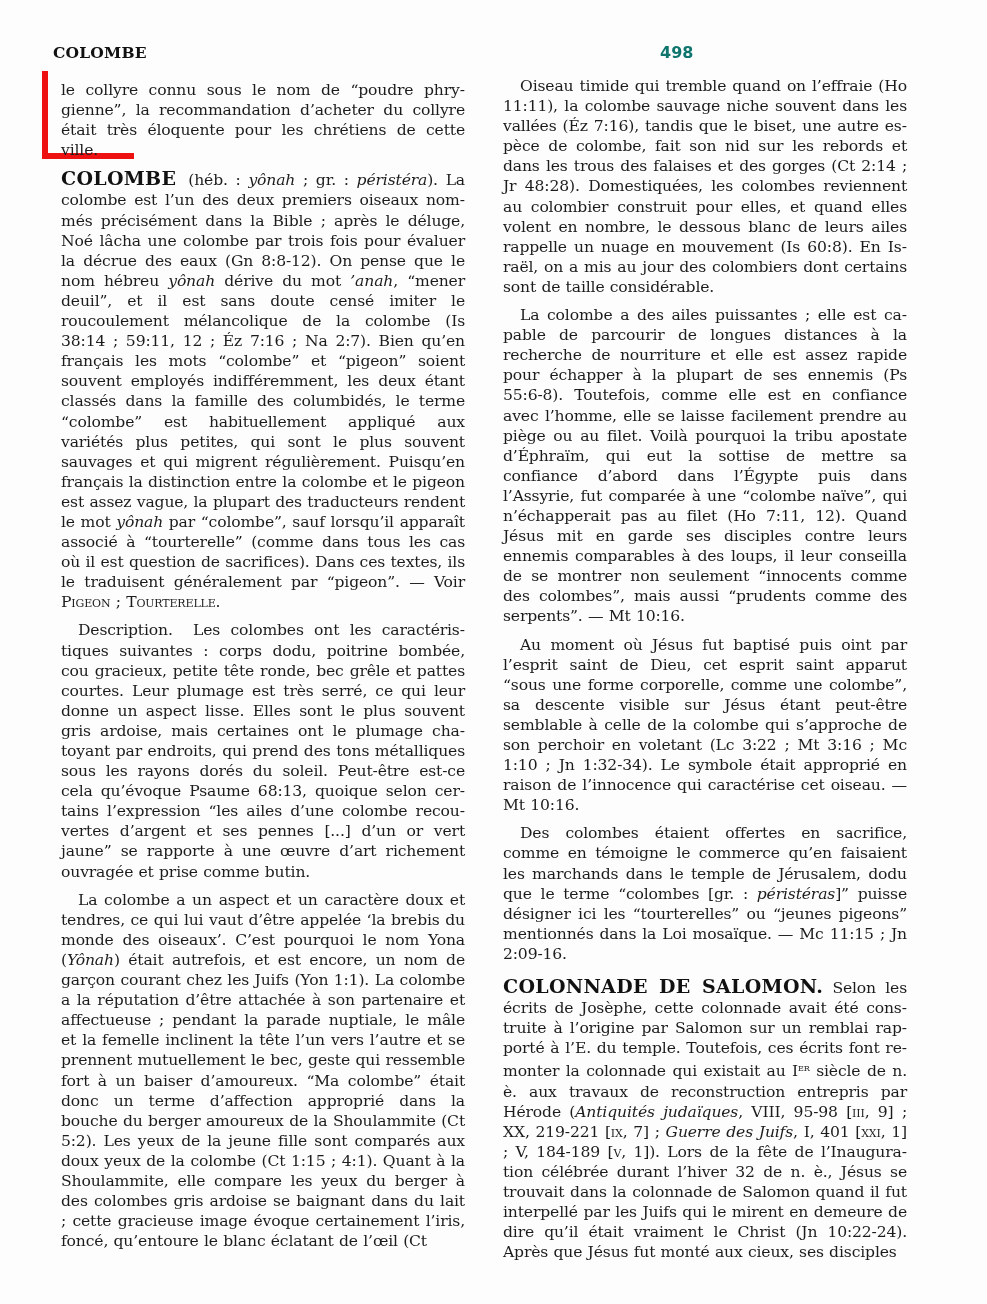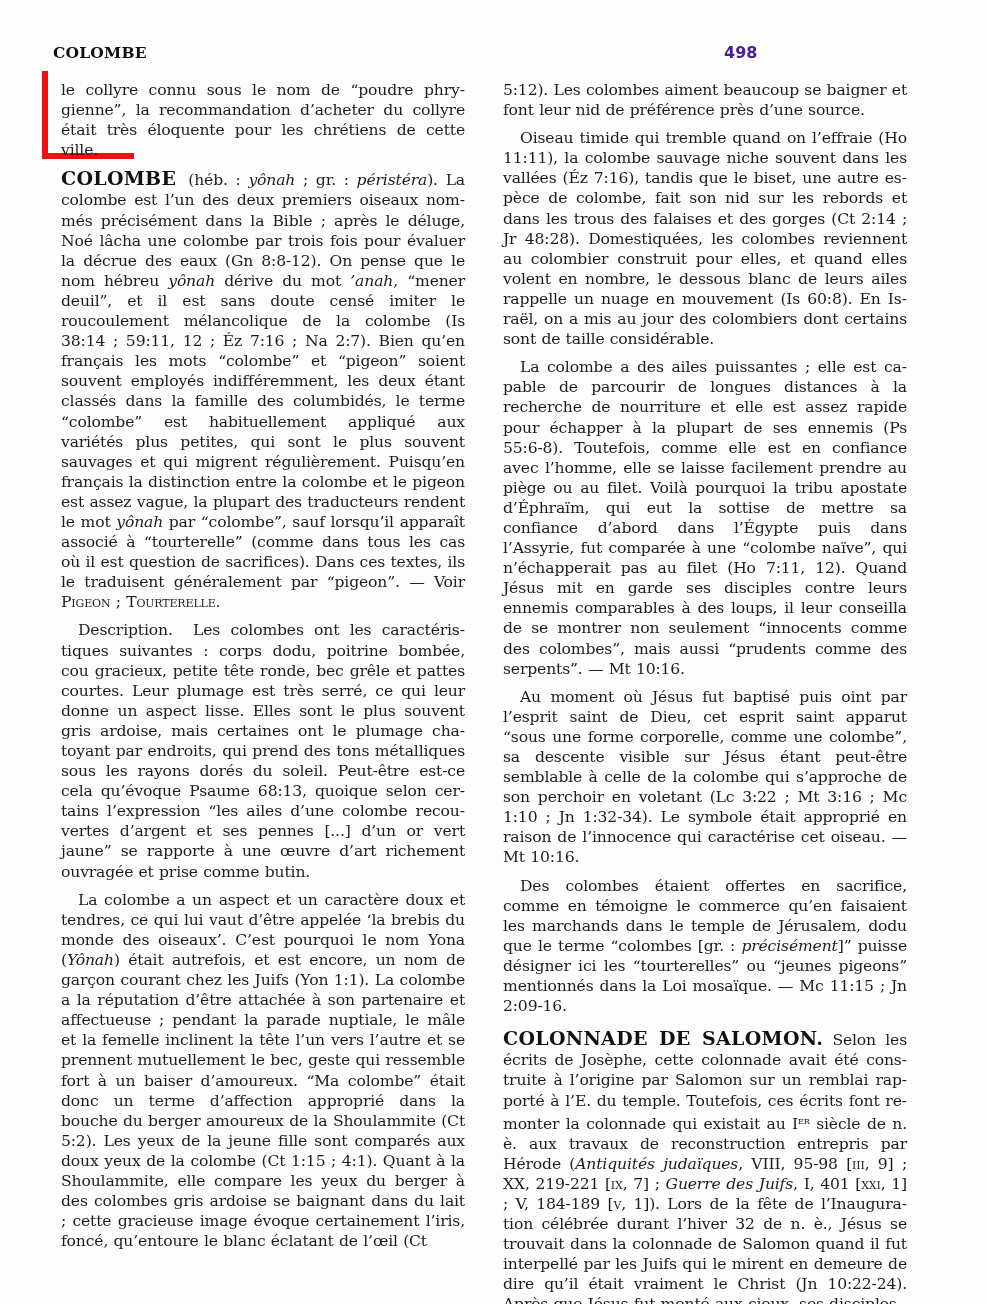--- a/index.html
+++ b/index.html
@@ -5,22 +5,22 @@
   html, body { margin: 0; padding: 0; }
   body {
     width: 987px; height: 1304px; background: #fdfdfd; position: relative; overflow: hidden;
     font-family: "DejaVu Serif", "Liberation Serif", serif; color: #1c1c1c;
   }
   .running-head {
     position: absolute; top: 43px; left: 53px;
     font-family: "DejaVu Serif", serif; font-weight: bold; font-size: 15.5px; letter-spacing: 0.2px; color: #111;
   }
   .page-number {
-    position: absolute; top: 43px; left: 724px;
-    font-family: "DejaVu Sans", sans-serif; font-weight: bold; font-size: 16px; color: #4c1d95;
+    position: absolute; top: 43px; left: 660px;
+    font-family: "DejaVu Sans", sans-serif; font-weight: bold; font-size: 16px; color: #0f766e;
   }
   .column {
     position: absolute; top: 72px; width: 420px;
     font-size: 15.6px; line-height: 20.1px; text-align: justify; hyphens: manual;
     letter-spacing: -0.15px; word-spacing: 0.5px;
   }
   .col-left { left: 53px; }
   .col-right { left: 495px; }
   p { margin: 8px; text-align: justify; }
   p.indent { text-indent: 17px; }
@@ -52,20 +52,19 @@
   <p>le collyre connu sous le nom de “poudre phry­gienne”, la recommandation d’acheter du collyre était très éloquente pour les chrétiens de cette ville.</p>
 
   <p class="gap"><span class="entry-head">COLOMBE</span><span style="margin-left:12px"></span><span>(héb. : </span><i>yônah</i><span> ; gr. : </span><i>péristéra</i><span>).</span><span> La colombe est l’un des deux premiers oiseaux nom­més précisément dans la Bible ; après le déluge, Noé lâcha une colombe par trois fois pour évaluer la décrue des eaux (Gn 8:8-12). On pense que le nom hébreu </span><i>yônah</i><span> dérive du mot </span><i>’anah</i><span>, “mener deuil”, et il est sans doute censé imiter le roucoule­ment mélancolique de la colombe (Is 38:14 ; 59:11, 12 ; Éz 7:16 ; Na 2:7). Bien qu’en français les mots “colombe” et “pigeon” soient souvent employés in­différemment, les deux étant classés dans la fa­mille des columbidés, le terme “colombe” est habi­tuellement appliqué aux variétés plus petites, qui sont le plus souvent sauvages et qui migrent régu­lièrement. Puisqu’en français la distinction entre la colombe et le pigeon est assez vague, la plupart des traducteurs rendent le mot </span><i>yônah</i><span> par “co­lombe”, sauf lorsqu’il apparaît associé à “tourte­relle” (comme dans tous les cas où il est question de sacrifices). Dans ces textes, ils le traduisent gé­néralement par “pigeon”. — Voir </span><span class="sc">Pigeon</span><span> ; </span><span class="sc">Tourte­relle</span><span>.</span></p>
 
   <p class="indent gap"><span class="subhead">Description.</span><span style="margin-left:10px"></span><span> Les colombes ont les caractéris­tiques suivantes : corps dodu, poitrine bombée, cou gracieux, petite tête ronde, bec grêle et pattes courtes. Leur plumage est très serré, ce qui leur donne un aspect lisse. Elles sont le plus souvent gris ardoise, mais certaines ont le plumage cha­toyant par endroits, qui prend des tons métalliques sous les rayons dorés du soleil. Peut-être est-ce cela qu’évoque Psaume 68:13, quoique selon cer­tains l’expression “les ailes d’une colombe recou­vertes d’argent et ses pennes [...] d’un or vert jaune” se rapporte à une œuvre d’art richement ou­vragée et prise comme butin.</span></p>
 
   <p class="indent gap"><span>La colombe a un aspect et un caractère doux et tendres, ce qui lui vaut d’être appelée ‘la brebis du monde des oiseaux’. C’est pourquoi le nom Yona (</span><i>Yônah</i><span>) était autrefois, et est encore, un nom de garçon courant chez les Juifs (Yon 1:1). La colombe a la réputation d’être attachée à son partenaire et affectueuse ; pendant la parade nuptiale, le mâle et la femelle inclinent la tête l’un vers l’autre et se prennent mutuellement le bec, geste qui ressem­ble fort à un baiser d’amoureux. “Ma colombe” était donc un terme d’affection approprié dans la bouche du berger amoureux de la Shoulammite (Ct 5:2). Les yeux de la jeune fille sont comparés aux doux yeux de la colombe (Ct 1:15 ; 4:1). Quant à la Shoulammite, elle compare les yeux du berger à des colombes gris ardoise se baignant dans du lait ; cette gracieuse image évoque certainement l’iris, foncé, qu’entoure le blanc éclatant de l’œil (Ct</span></p>
 </div>
 
 <div class="column col-right">
-  <p>5:12). Les colombes aiment beaucoup se baigner et font leur nid de préférence près d’une source.</p>
   <p class="indent gap">Oiseau timide qui tremble quand on l’effraie (Ho 11:11), la colombe sauvage niche souvent dans les vallées (Éz 7:16), tandis que le biset, une autre es­pèce de colombe, fait son nid sur les rebords et dans les trous des falaises et des gorges (Ct 2:14 ; Jr 48:28). Domestiquées, les colombes reviennent au colombier construit pour elles, et quand elles volent en nombre, le dessous blanc de leurs ailes rappelle un nuage en mouvement (Is 60:8). En Is­raël, on a mis au jour des colombiers dont certains sont de taille considérable.</p>
   <p class="indent gap">La colombe a des ailes puissantes ; elle est ca­pable de parcourir de longues distances à la recherche de nourriture et elle est assez rapide pour échapper à la plupart de ses ennemis (Ps 55:6-8). Toutefois, comme elle est en confiance avec l’homme, elle se laisse facilement prendre au piège ou au filet. Voilà pourquoi la tribu apostate d’Éphraïm, qui eut la sottise de mettre sa confiance d’abord dans l’Égypte puis dans l’Assyrie, fut com­parée à une “colombe naïve”, qui n’échapperait pas au filet (Ho 7:11, 12). Quand Jésus mit en garde ses disciples contre leurs ennemis comparables à des loups, il leur conseilla de se montrer non seule­ment “innocents comme des colombes”, mais aussi “prudents comme des serpents”. — Mt 10:16.</p>
   <p class="indent gap">Au moment où Jésus fut baptisé puis oint par l’esprit saint de Dieu, cet esprit saint apparut “sous une forme corporelle, comme une colombe”, sa descente visible sur Jésus étant peut-être sembla­ble à celle de la colombe qui s’approche de son per­choir en voletant (Lc 3:22 ; Mt 3:16 ; Mc 1:10 ; Jn 1:32-34). Le symbole était approprié en raison de l’innocence qui caractérise cet oiseau. — Mt 10:16.</p>
-  <p class="indent gap"><span>Des colombes étaient offertes en sacrifice, comme en témoigne le commerce qu’en faisaient les marchands dans le temple de Jérusalem, dodu que le terme “colombes [gr. : </span><i>précisément</i><span>]” puisse désigner ici les “tourterelles” ou “jeunes pigeons” mentionnés dans la Loi mosaïque. — Mc 11:15 ; Jn 2:09-16.</span></p>
+  <p class="indent gap"><span>Des colombes étaient offertes en sacrifice, comme en témoigne le commerce qu’en faisaient les marchands dans le temple de Jérusalem, dodu que le terme “colombes [gr. : </span><i>péristéras</i><span>]” puisse désigner ici les “tourterelles” ou “jeunes pigeons” mentionnés dans la Loi mosaïque. — Mc 11:15 ; Jn 2:09-16.</span></p>
 
   <p class="gap" style="margin-top:12px"><span class="entry-head">COLONNADE DE SALOMON.</span><span> Selon les écrits de Josèphe, cette colonnade avait été cons­truite à l’origine par Salomon sur un remblai rap­porté à l’E. du temple. Toutefois, ces écrits font re­monter la colonnade qui existait au </span><span class="sc">I</span><span class="sup">er</span><span> siècle de n. è. aux travaux de reconstruction entrepris par Hérode (</span><i>Antiquités judaïques</i><span>, VIII, 95-98 [</span><span class="sc">iii</span><span>, 9] ; XX, 219-221 [</span><span class="sc">ix</span><span>, 7] ; </span><i>Guerre des Juifs</i><span>, I, 401 [</span><span class="sc">xxi</span><span>, 1] ; V, 184-189 [</span><span class="sc">v</span><span>, 1]). Lors de la fête de l’Inaugura­tion célébrée durant l’hiver 32 de n. è., Jésus se trouvait dans la colonnade de Salomon quand il fut interpellé par les Juifs qui le mirent en demeure de dire qu’il était vraiment le Christ (Jn 10:22-24). Après que Jésus fut monté aux cieux, ses disciples</span></p>
 </div>
 
 </body></html>

